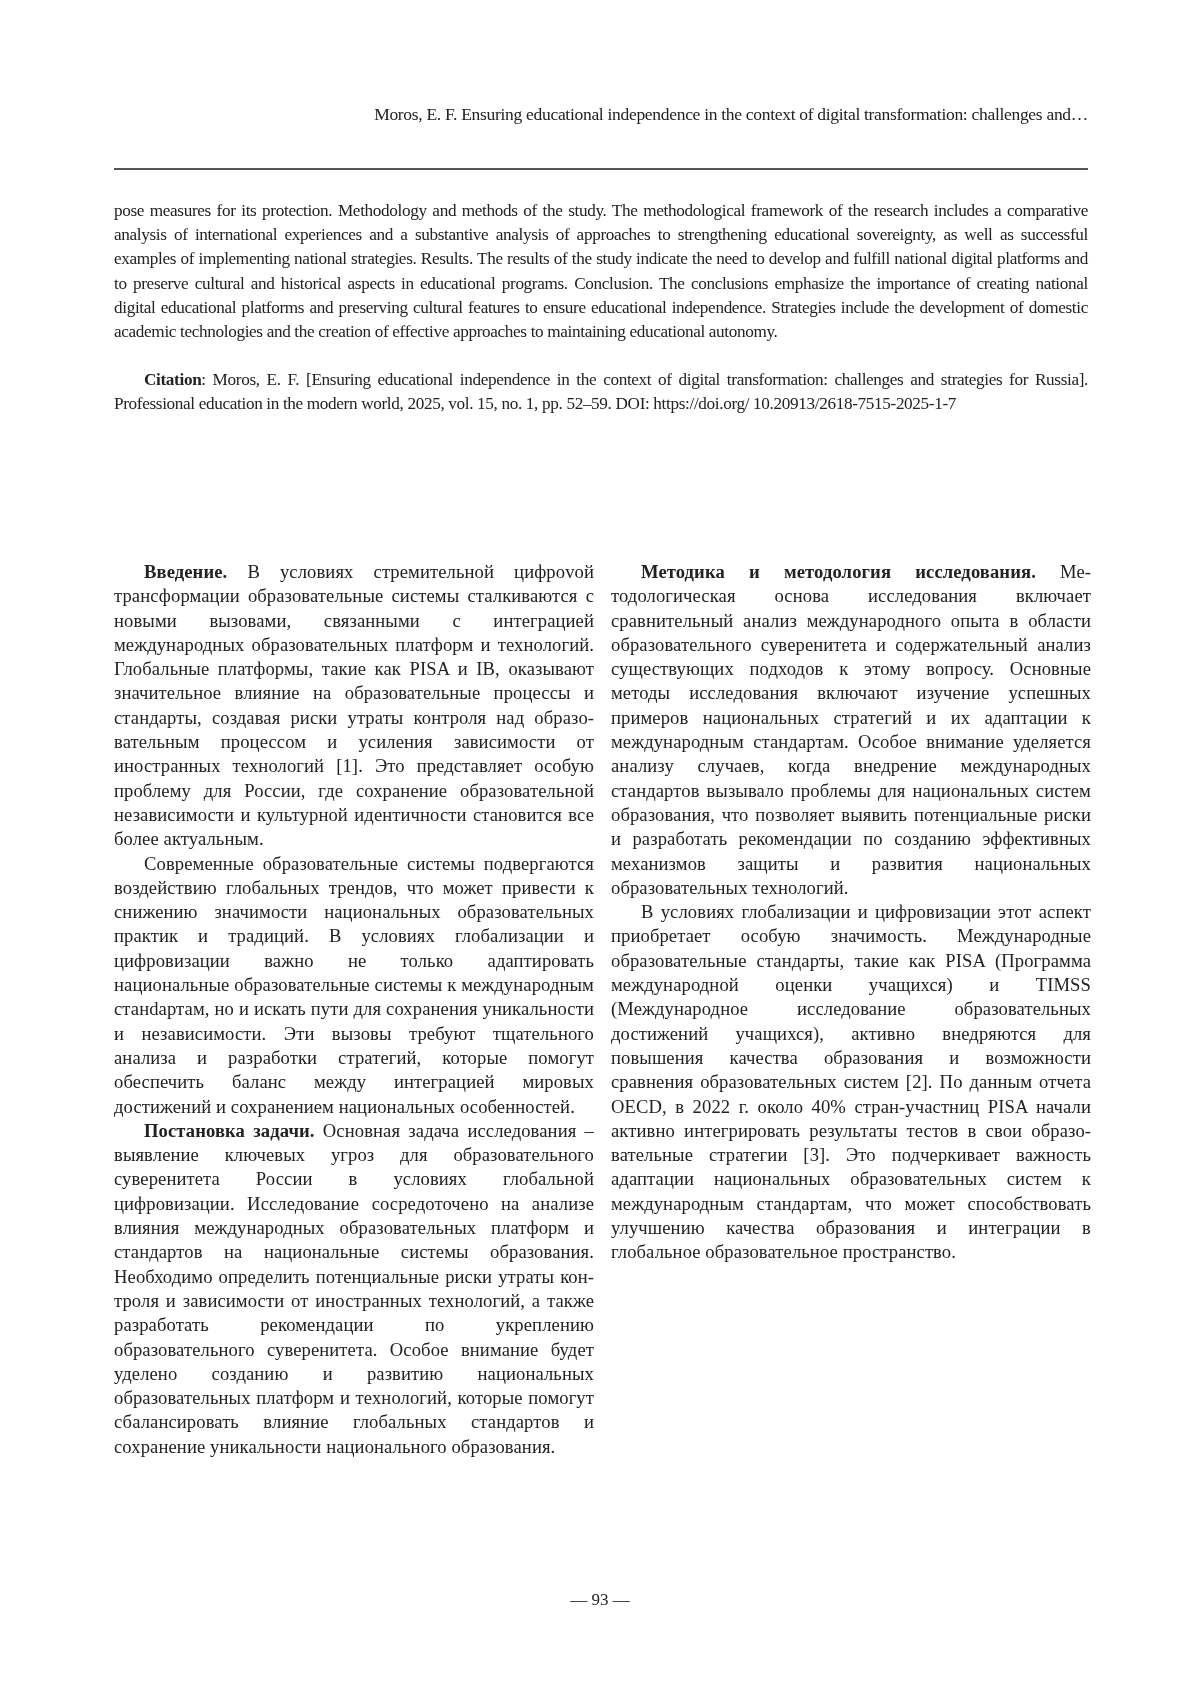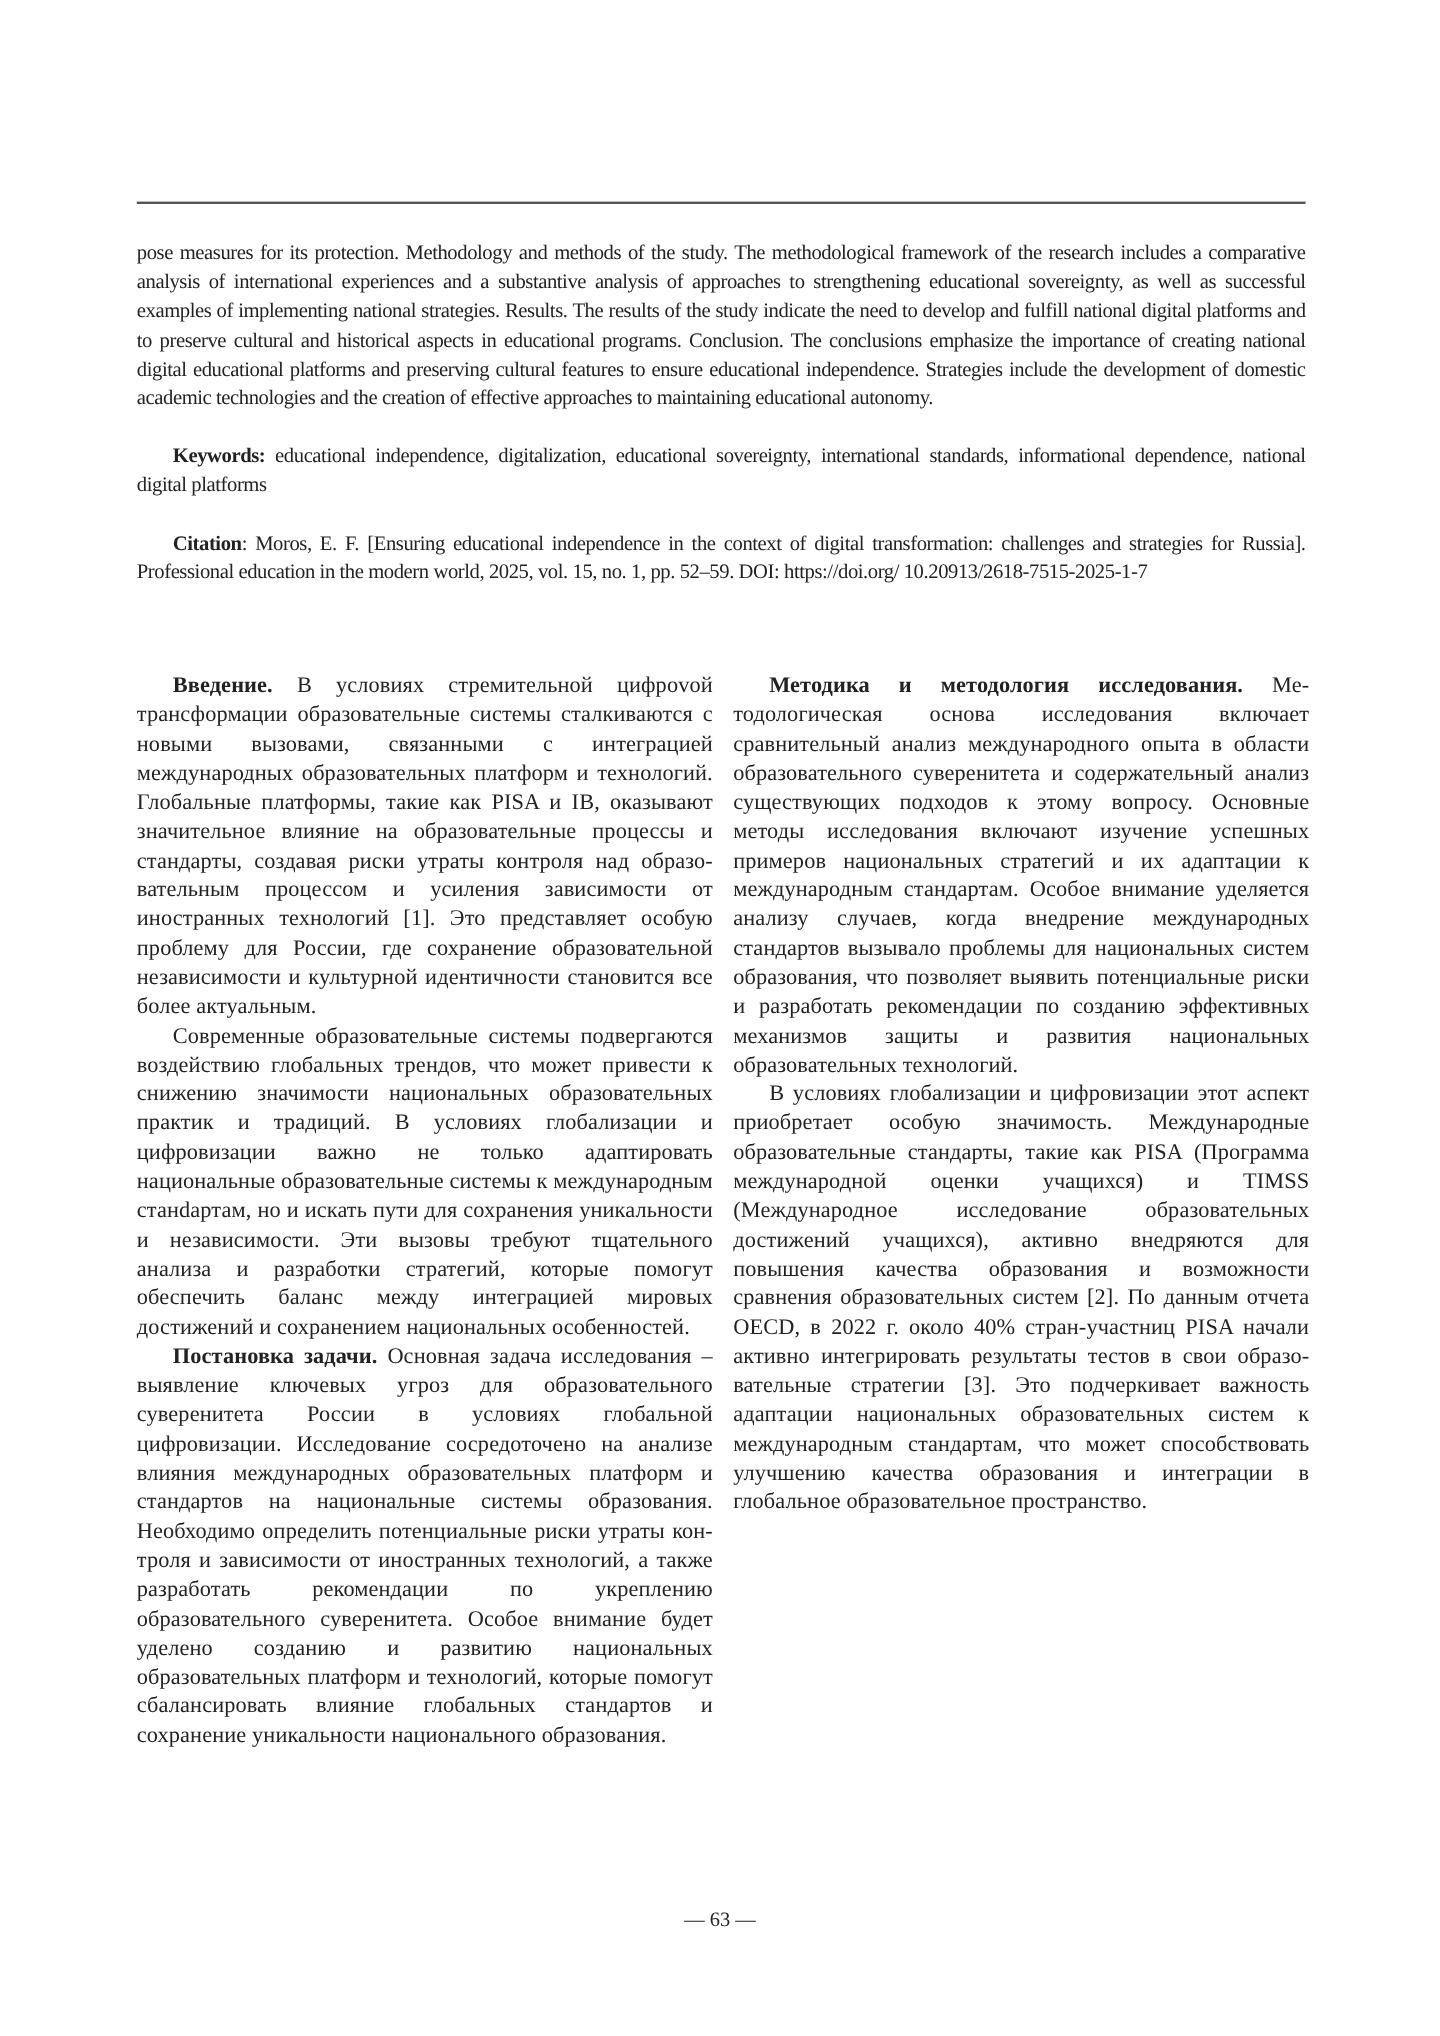--- a/index.html
+++ b/index.html
@@ -40,35 +40,35 @@
     .col-right { left: 611px; }
     .page-number {
       position: absolute; top: 1590px; left: 0; right: 0; text-align: center;
       font-size: 17px;
     }
   </style>
 </head>
 <body>
 
 <div class="running-header">
+  <div class="rh-en">Moros, E. F. Ensuring educational independence in the context of digital transformation: challenges and…</div>
 </div>
 <div class="header-rule"></div>
 
 <div class="abstract">
   <p><span>pose measures for its protection. </span><span class="i">Methodology and methods of the study.</span><span> The methodological framework of the research includes a comparative analysis of international experiences and a substantive analysis of approaches to strengthening educational sovereignty, as well as successful examples of implementing national strategies. </span><span class="i">Results.</span><span> The results of the study indicate the need to develop and fulfill national digital platforms and to preserve cultural and historical aspects in educational programs. </span><span class="i">Conclusion.</span><span> The conclusions emphasize the importance of creating national digital educational platforms and preserving cultural features to ensure educational independence. Strategies include the development of domestic academic technologies and the creation of effective approaches to maintaining educational autonomy.</span></p>
 
-  <p class="indent keywords"><span class="b">Keywords:</span><span> educational independence, digitalization, educational sovereignty, international standards, informational dependence, national digital platforms</span></p>
 
   <p class="indent citation"><span class="b">Citation</span><span>: Moros, E. F. [Ensuring educational independence in the context of digital transformation: challenges and strategies for Russia]. </span><span class="i">Professional education in the modern world,</span><span> 2025, vol. 15, no. 1, pp. 52–59. DOI: https://doi.org/ 10.20913/2618-7515-2025-1-7</span></p>
 </div>
 
 <div class="col col-left">
   <p><span class="b">Введение.</span><span> В условиях стремительной цифро­vой трансформации образовательные системы сталкиваются с новыми вызовами, связанными с интеграцией международных образовательных платформ и технологий. Глобальные платфор­мы, такие как PISA и IB, оказывают значительное влияние на образовательные процессы и стандар­ты, создавая риски утраты контроля над образо­вательным процессом и усиления зависимости от иностранных технологий [1]. Это представляет особую проблему для России, где сохранение об­разовательной независимости и культурной иден­тичности становится все более актуальным.</span></p>
   <p>Современные образовательные системы под­вергаются воздействию глобальных трендов, что может привести к снижению значимости на­циональных образовательных практик и тради­ций. В условиях глобализации и цифровизации важно не только адаптировать национальные об­разовательные системы к международным стан­dартам, но и искать пути для сохранения уникаль­ности и независимости. Эти вызовы требуют тща­тельного анализа и разработки стратегий, которые помогут обеспечить баланс между интеграцией мировых достижений и сохранением националь­ных особенностей.</p>
   <p><span class="b">Постановка задачи.</span><span> Основная задача иссле­дования – выявление ключевых угроз для обра­зовательного суверенитета России в условиях глобальной цифровизации. Исследование сосре­доточено на анализе влияния международных образовательных платформ и стандартов на на­циональные системы образования. Необходимо определить потенциальные риски утраты кон­троля и зависимости от иностранных техноло­гий, а также разработать рекомендации по укре­плению образовательного суверенитета. Особое внимание будет уделено созданию и развитию на­циональных образовательных платформ и техно­логий, которые помогут сбалансировать влияние глобальных стандартов и сохранение уникально­сти национального образования.</span></p>
 </div>
 
 <div class="col col-right">
   <p><span class="b">Методика и методология исследования.</span><span> Ме­тодологическая основа исследования включает сравнительный анализ международного опыта в области образовательного суверенитета и со­держательный анализ существующих подходов к этому вопросу. Основные методы исследования включают изучение успешных примеров нацио­нальных стратегий и их адаптации к международ­ным стандартам. Особое внимание уделяется ана­лизу случаев, когда внедрение международных стандартов вызывало проблемы для националь­ных систем образования, что позволяет выявить потенциальные риски и разработать рекоменда­ции по созданию эффективных механизмов за­щиты и развития национальных образовательных технологий.</span></p>
   <p>В условиях глобализации и цифровизации этот аспект приобретает особую значимость. Меж­дународные образовательные стандарты, такие как PISA (Программа международной оценки уча­щихся) и TIMSS (Международное исследование образовательных достижений учащихся), активно внедряются для повышения качества образова­ния и возможности сравнения образовательных систем [2]. По данным отчета OECD, в 2022 г. около 40% стран-участниц PISA начали активно интегрировать результаты тестов в свои образо­вательные стратегии [3]. Это подчеркивает важ­ность адаптации национальных образовательных систем к международным стандартам, что может способствовать улучшению качества образова­ния и интеграции в глобальное образовательное пространство.</p>
 </div>
 
-<div class="page-number">— 63 —</div>
+<div class="page-number">— 93 —</div>
 
 </body></html>

